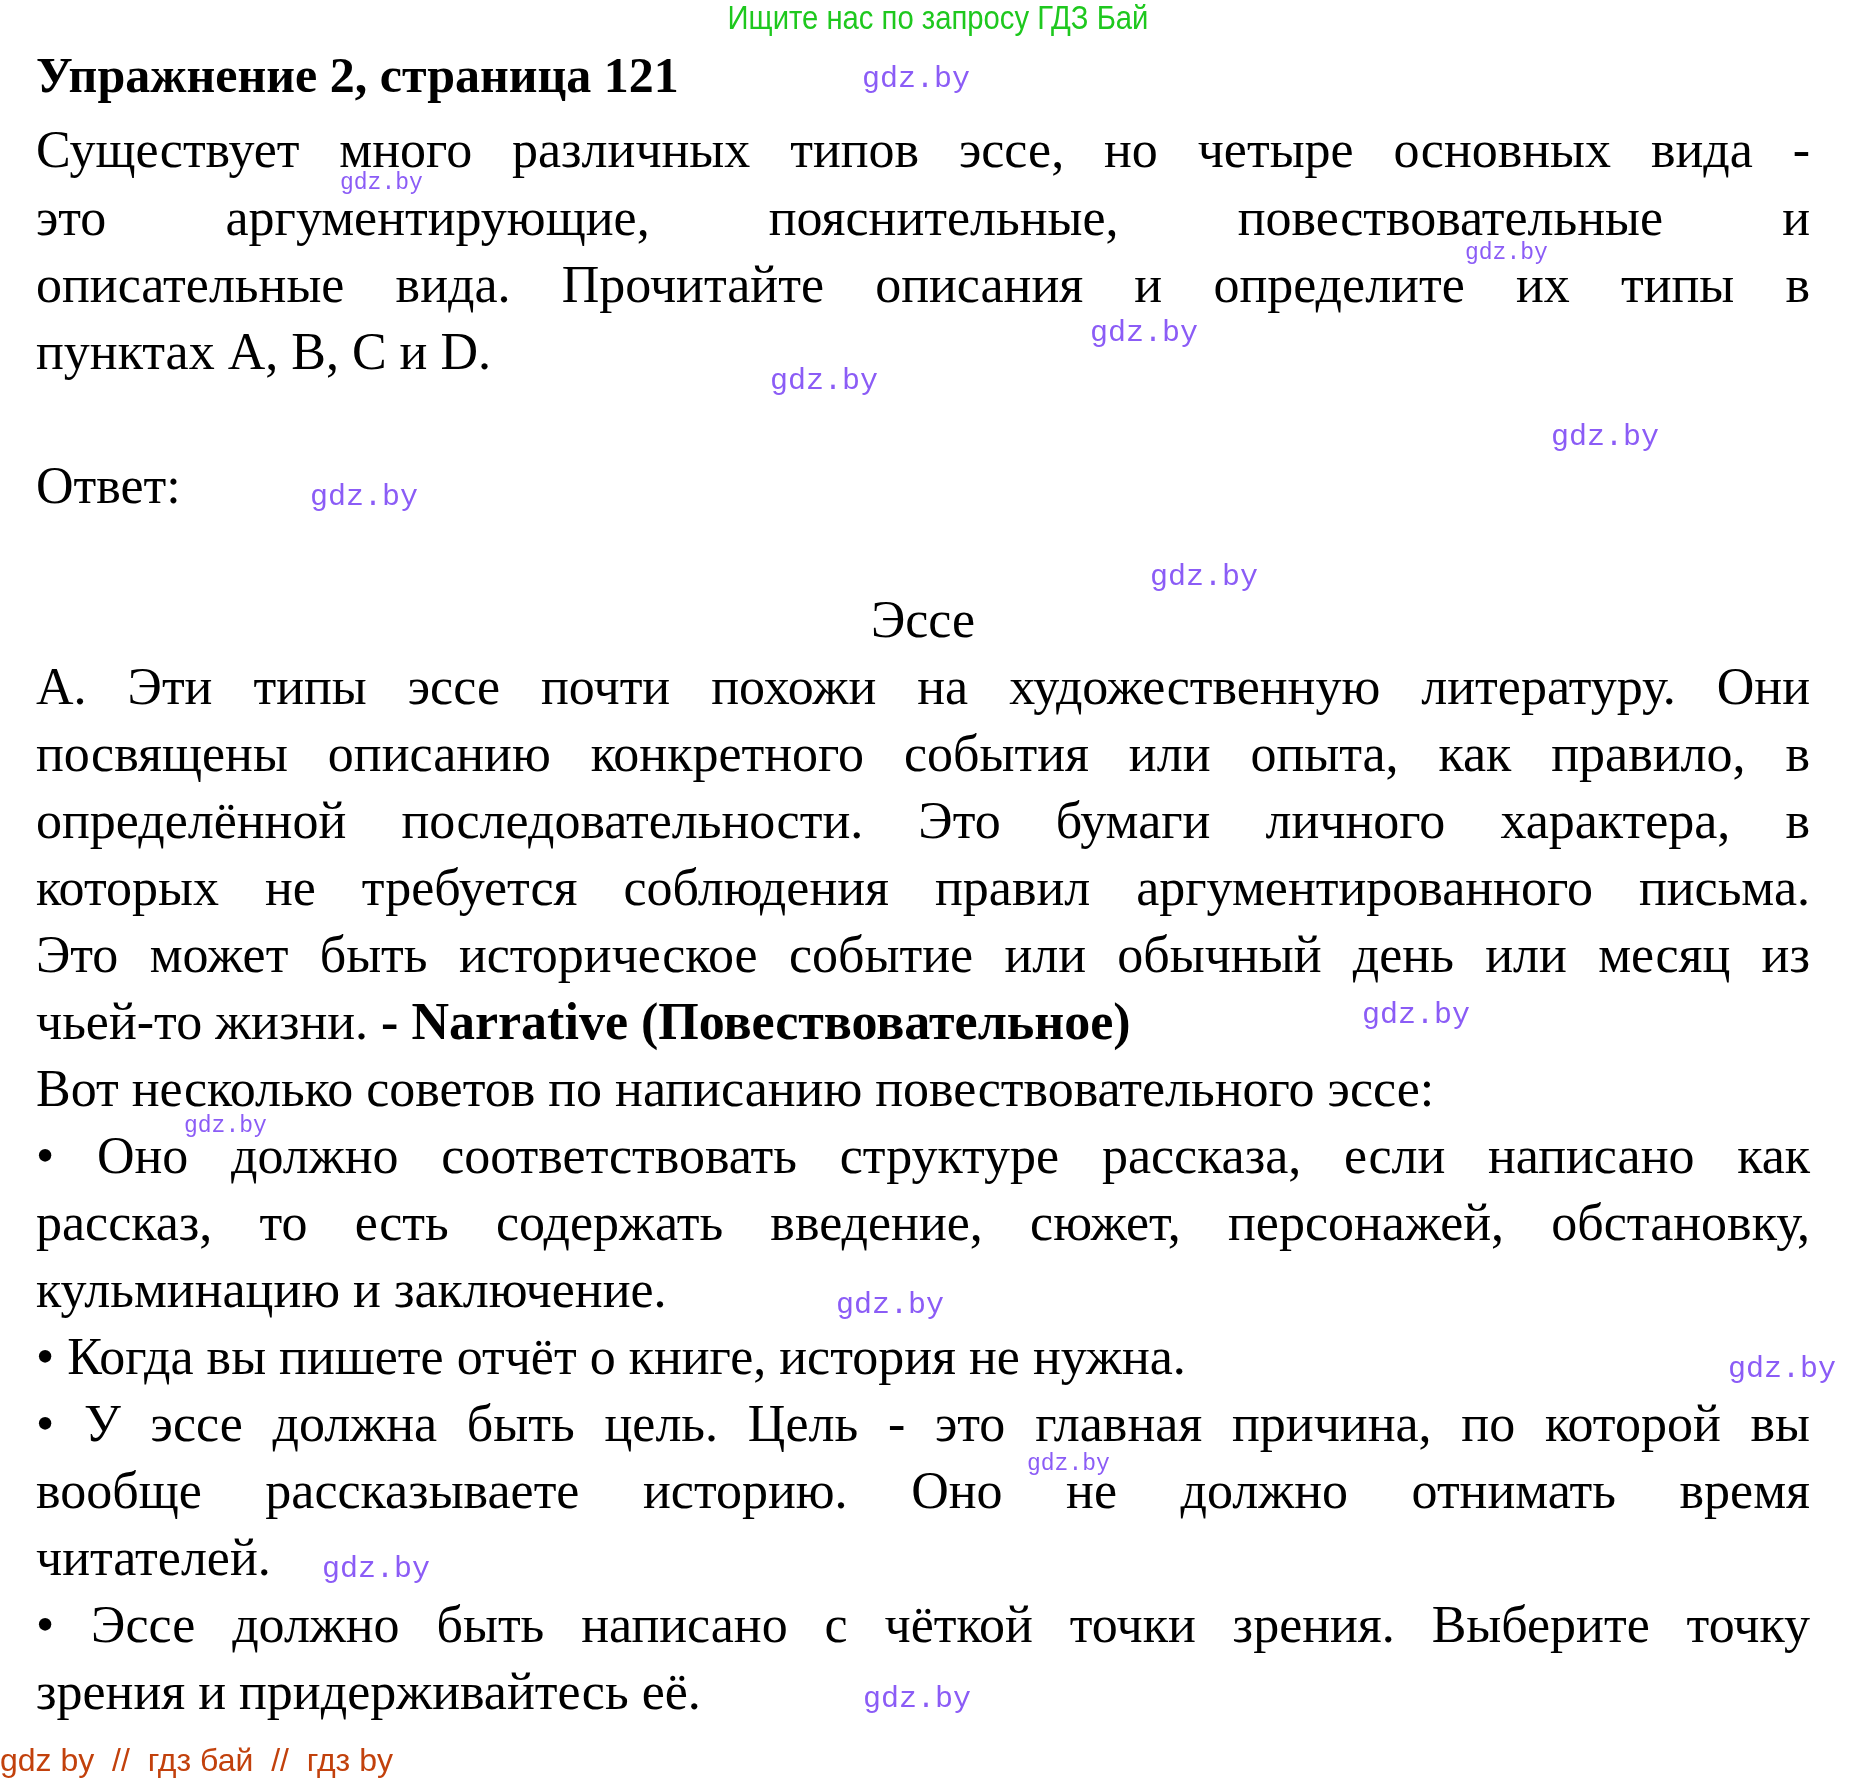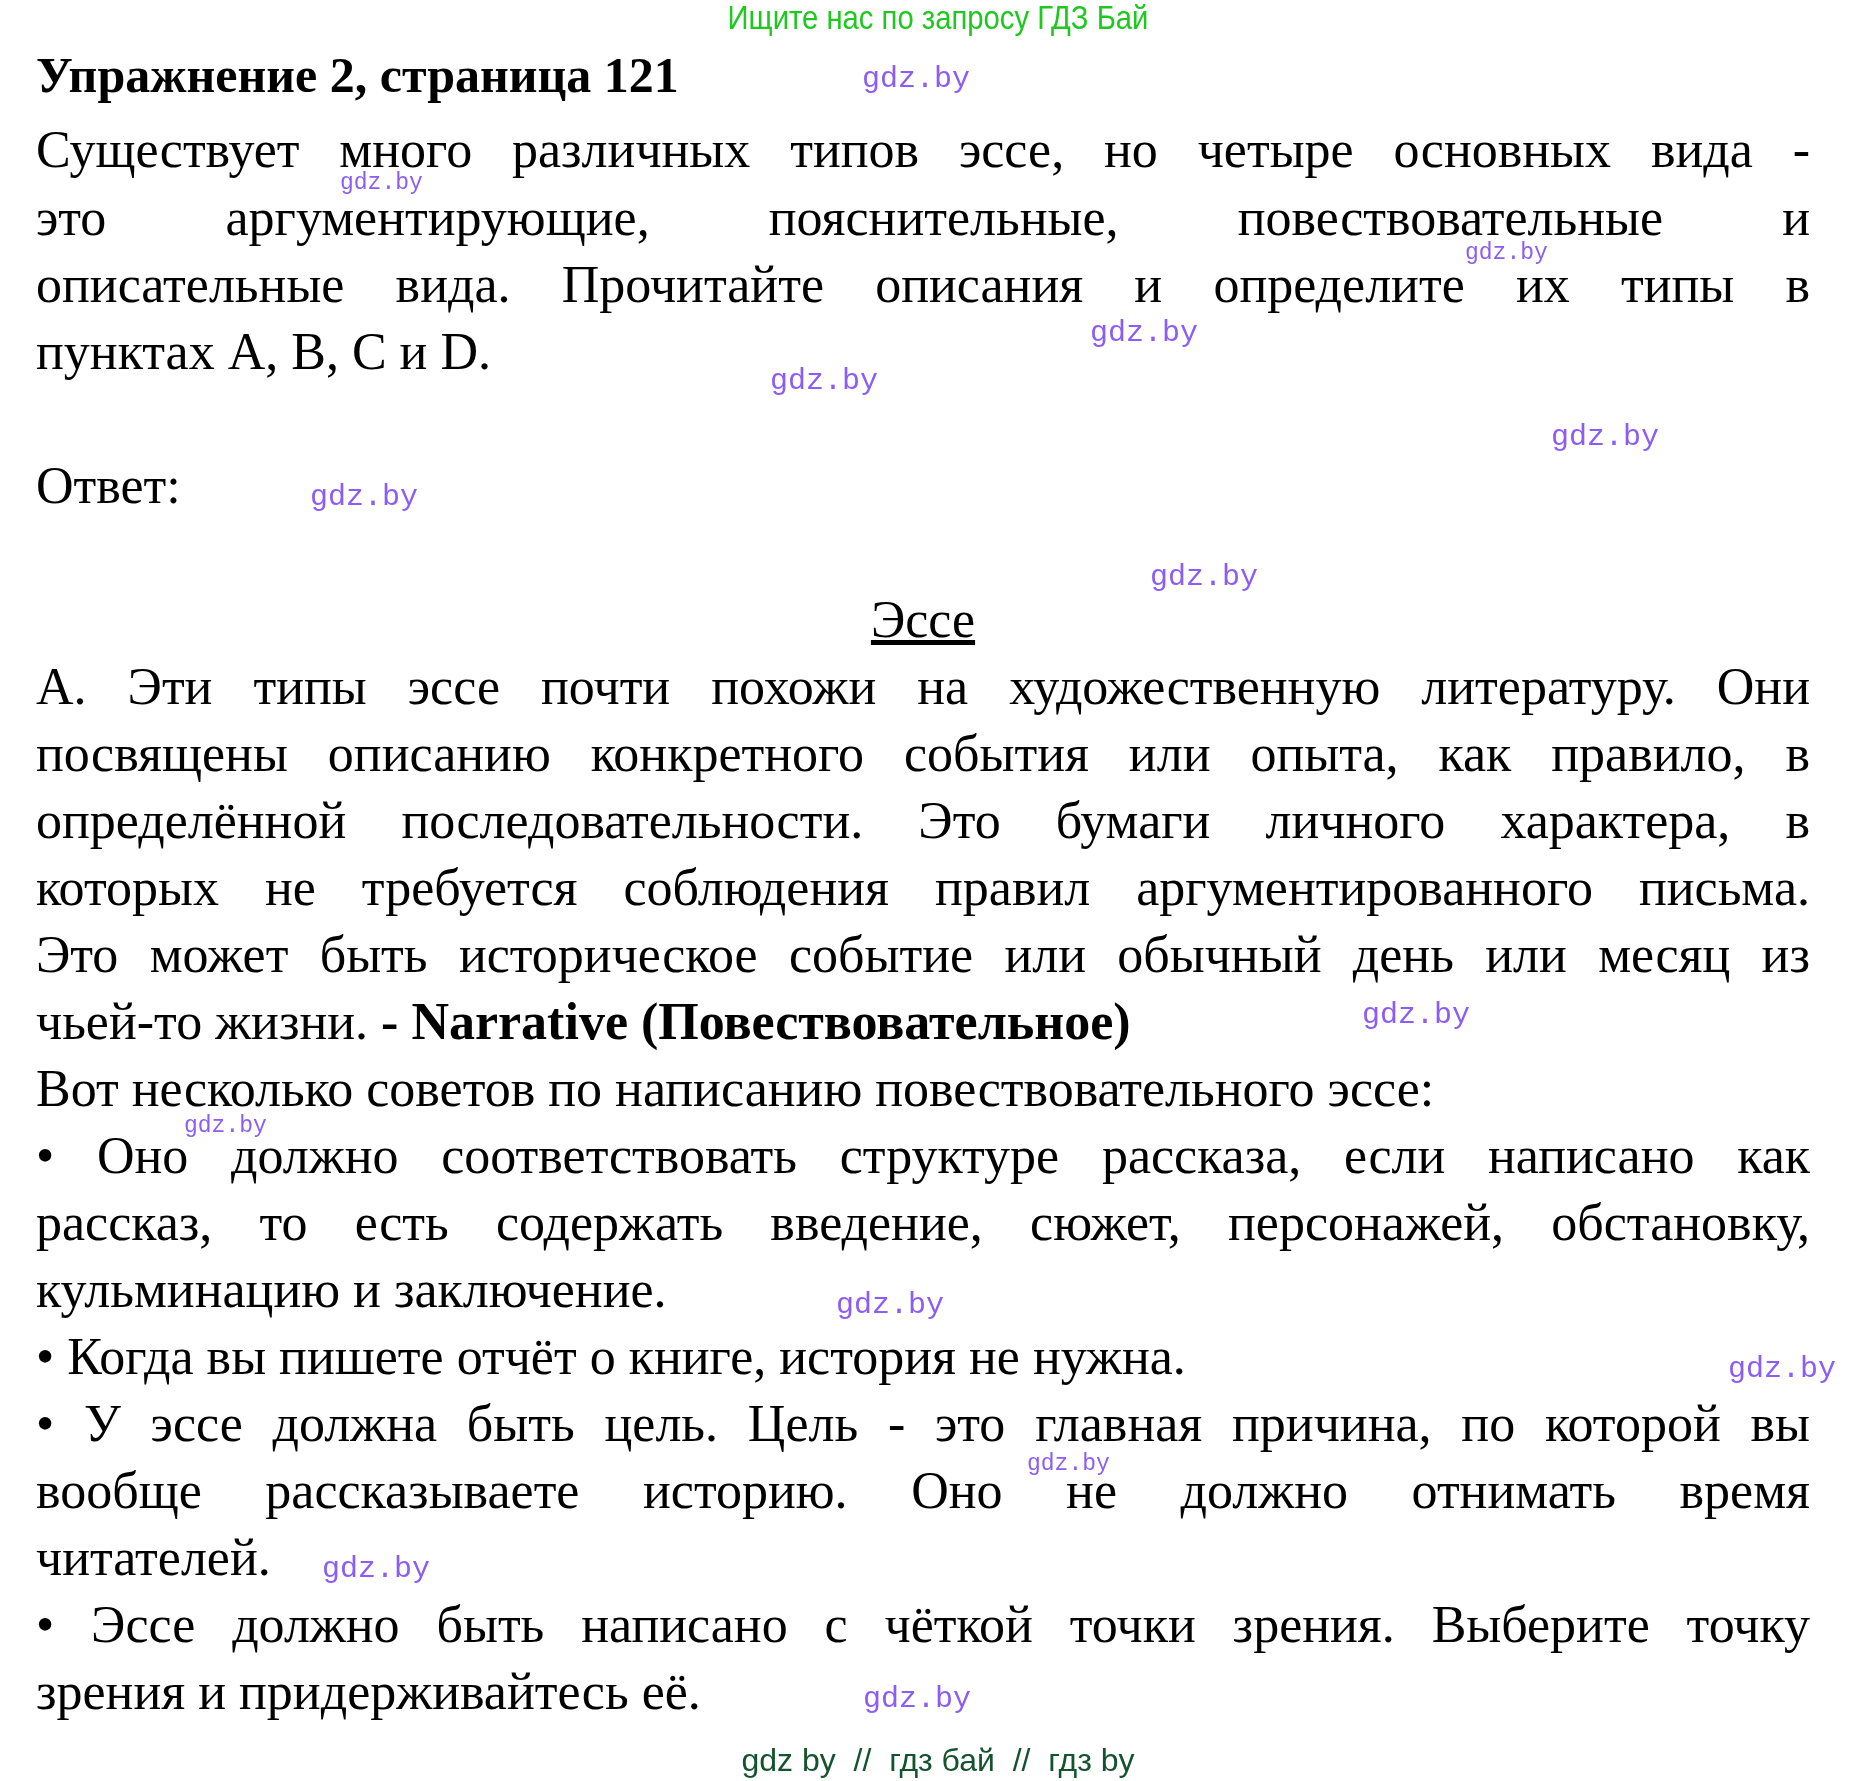--- a/index.html
+++ b/index.html
@@ -14,30 +14,30 @@
     position: absolute; left: 36px; top: 46px;
     font-family: "Liberation Serif", serif; font-weight: bold; font-size: 50px; color: #000;
     white-space: nowrap;
   }
   .line {
     position: absolute; left: 36px; width: 1774px;
     font-family: "Liberation Serif", serif; font-size: 52px; color: #000; line-height: 60px;
     white-space: nowrap; text-align: justify; text-align-last: justify;
   }
   .line.left { text-align: right; text-align-last: left; }
-  .line.center { text-align: right; text-align-last: center; text-decoration: underline; }
+  .line.center { text-align: right; text-align-last: center; }
   .bold { font-weight: bold; }
   .wm {
     position: absolute; font-family: Liberation Mono, monospace; color: #8b5cf6;
     font-size: 30px; white-space: nowrap;
   }
   .wm.small { font-size: 23px; }
   .footer {
-    position: absolute; left: 0; width: 1876px; top: 1742px; text-align: center;
-    font-family: "Liberation Sans", sans-serif; font-size: 32px; color: #14532d;
+    position: absolute; left: 0; width: 1876px; top: 1742px; 
+    font-family: "Liberation Sans", sans-serif; font-size: 32px; color: #c2410c;
     white-space: pre;
   }
 </style>
 </head>
 <body>
 
 <div class="page">
 
   <div class="top-banner">Ищите нас по запросу ГДЗ Бай</div>
 

